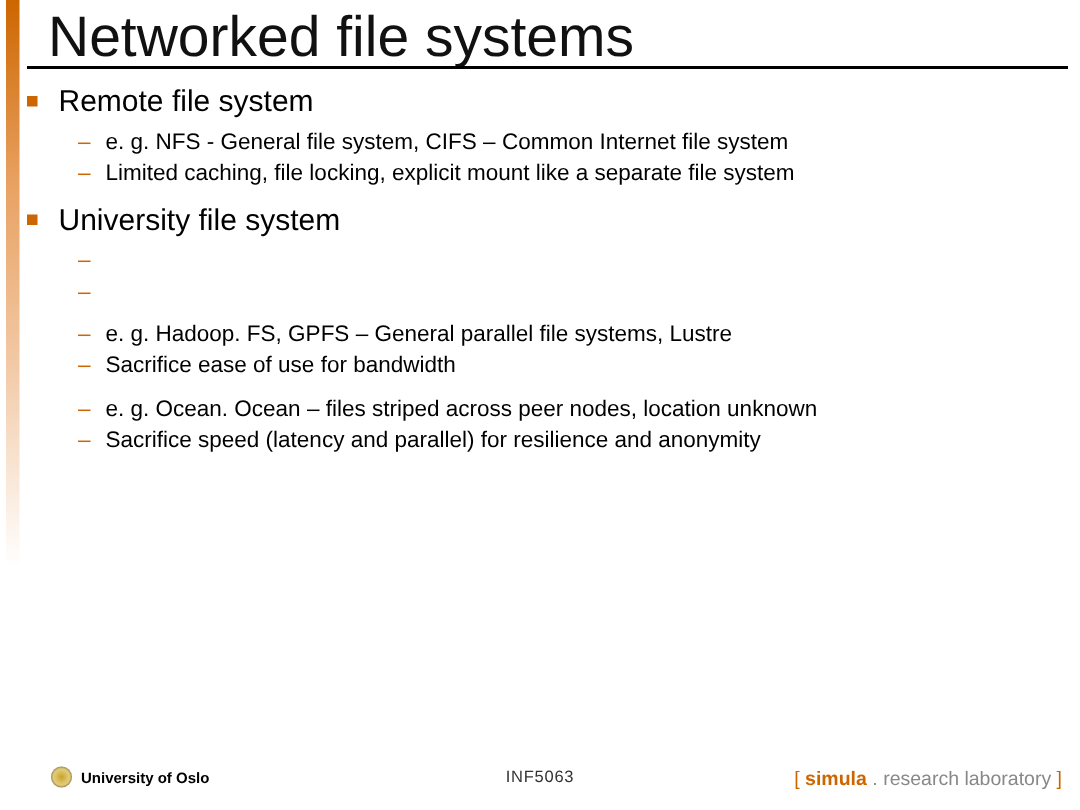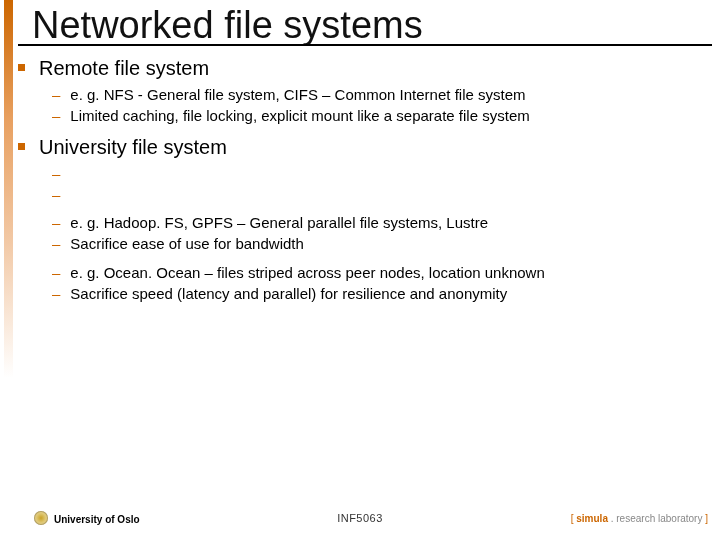--- a/index.html
+++ b/index.html
@@ -117,21 +117,21 @@
     position: absolute;
     left: 50%;
     transform: translateX(-50%);
     font-size: 11px;
     letter-spacing: 0.5px;
     color: #333;
   }
   .footer-right {
     position: absolute;
     right: 12px;
-    font-size: 10px;
+    font-size: 13px;
     color: #888;
     font-family: Verdana, Arial, sans-serif;
   }
   .footer-right .br1 { color: #cc6600; }
   .footer-right .br2 { color: #cc6600; font-weight: bold; }
 </style>
 </head>
 <body>
 
 <div class="slide">

